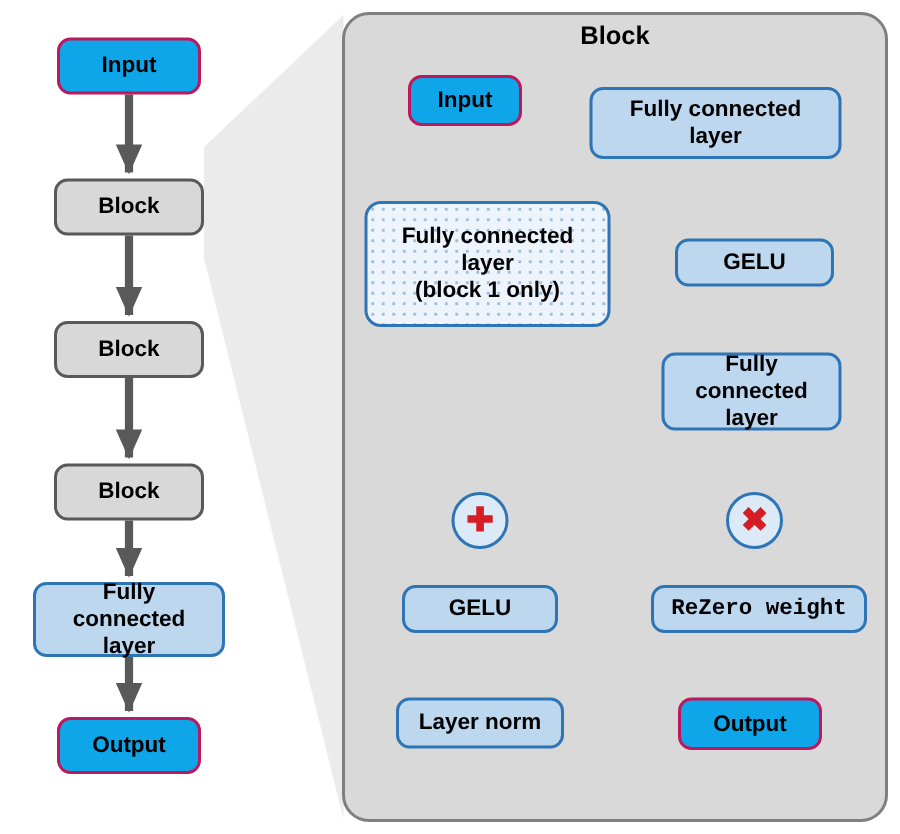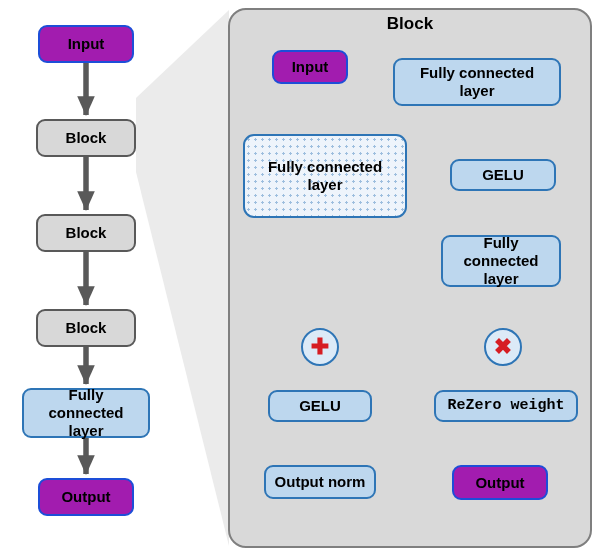--- a/index.html
+++ b/index.html
@@ -6,21 +6,21 @@
   html,body { background:#ffffff; font-family:"Liberation Sans", sans-serif; }
   .canvas { position:relative; width:600px; height:556px; background:#ffffff; overflow:hidden; }
 
   svg.wires { position:absolute; left:0; top:0; width:600px; height:556px; }
 
   .node {
     position:absolute; display:flex; align-items:center; justify-content:center;
     text-align:center; font-weight:bold; color:#000; border-radius:9px;
     line-height:1.18; font-size:15px;
   }
-  .green  { background:#a21caf; border:2px solid #1d4ed8; }
+  .green  { background:#0ea5e9; border:2px solid #be185d; }
   .gray   { background:#d8d8d8; border:2px solid #595959; }
   .blue   { background:#bdd7ee; border:2px solid #2e75b6; }
   .dotted {
     background-color:#eef4fb;
     background-image:radial-gradient(#9dbede 1.1px, transparent 1.1px);
     background-size:7px 7px;
     border:2px solid #2e75b6;
     border-radius:11px;
   }
   .circle {
@@ -79,31 +79,32 @@
   <div class="node gray" style="left:36px; top:309px; width:100px; height:38px;">Block</div>
   <div class="node blue" style="left:22px; top:388px; width:128px; height:50px; padding:0 6px;">Fully connected layer</div>
   <div class="node green" style="left:38px; top:478px; width:96px; height:38px;">Output</div>
 
   <div class="node green" style="left:272px; top:50px; width:76px; height:34px;">Input</div>
 
   <div class="node blue" style="left:393px; top:58px; width:168px; height:48px; padding:0 24px;">Fully connected layer</div>
 
   <div class="node dotted" style="left:243px; top:134px; width:164px; height:84px; padding:0 16px; flex-direction:column;">
     <span class="inner">Fully connected layer</span>
+    <span class="inner">(block 1 only)</span>
   </div>
 
   <div class="node blue" style="left:450px; top:159px; width:106px; height:32px;">GELU</div>
 
   <div class="node blue" style="left:441px; top:235px; width:120px; height:52px; padding:0 8px;">Fully connected layer</div>
 
   <div class="node circle" style="left:484px; top:328px; width:38px; height:38px;">✖</div>
 
   <div class="node circle" style="left:301px; top:328px; width:38px; height:38px;">✚</div>
 
   <div class="node blue" style="left:434px; top:390px; width:144px; height:32px;font-family:Liberation Mono, monospace;">ReZero weight</div>
 
   <div class="node blue" style="left:268px; top:390px; width:104px; height:32px;">GELU</div>
 
-  <div class="node blue" style="left:264px; top:465px; width:112px; height:34px;">Output norm</div>
+  <div class="node blue" style="left:264px; top:465px; width:112px; height:34px;">Layer norm</div>
 
   <div class="node green" style="left:452px; top:465px; width:96px; height:35px;">Output</div>
 
 </div>
 
 </body></html>

